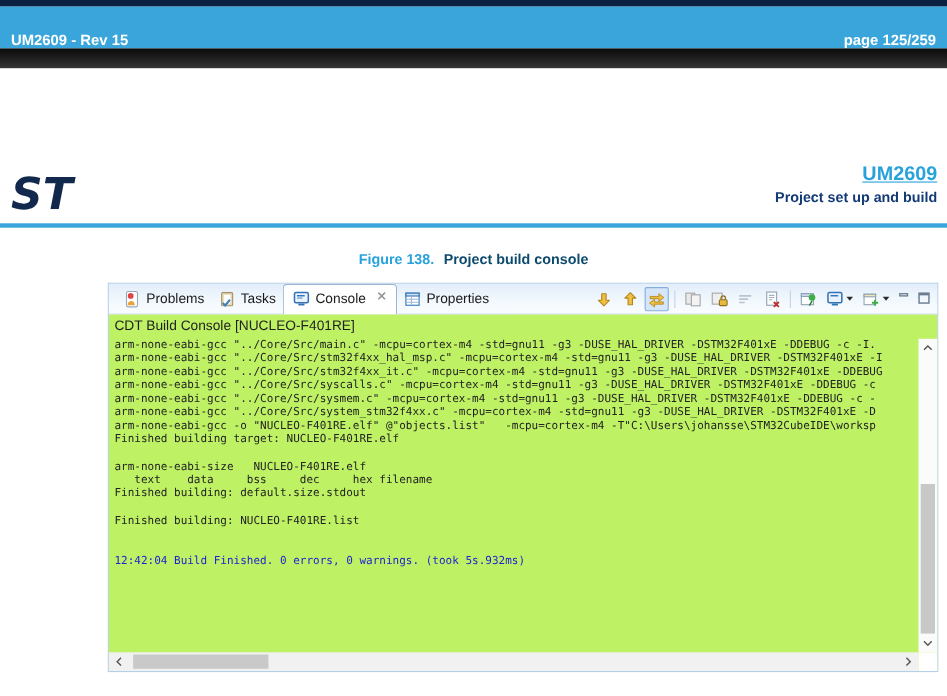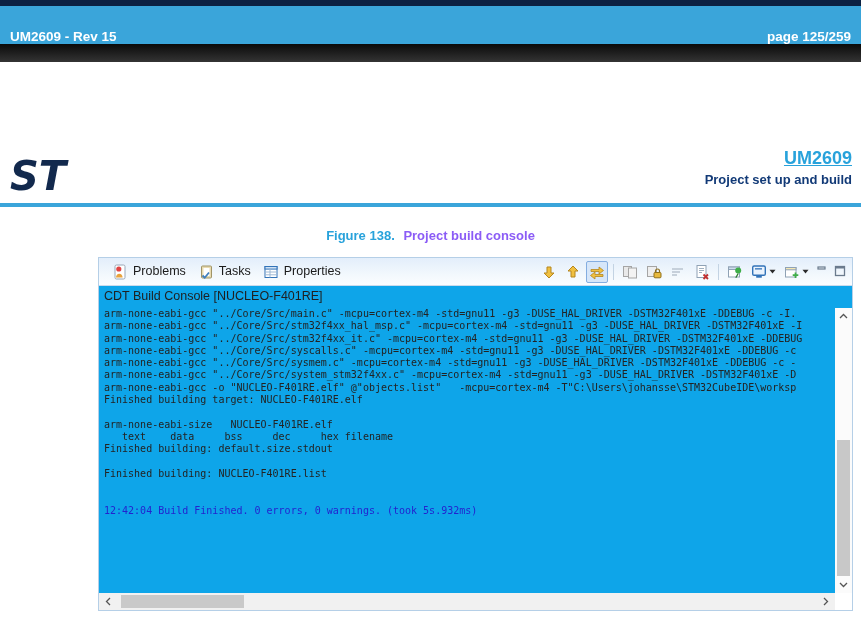--- a/index.html
+++ b/index.html
@@ -20,21 +20,21 @@
 
   
   .st-logo{left:8px;top:150px;width:64px;height:50px;}
   .doc-title{top:148px;right:9px;font-size:18px;font-weight:bold;color:#28a2db;text-align:right;text-decoration:underline;}
   .doc-subtitle{top:172px;right:9px;font-size:13px;font-weight:bold;color:#123a77;text-align:right;}
   .rule{top:203px;left:0;width:861px;height:4px;background:#3aa5da;}
 
   
   .caption{top:228px;left:0;width:861px;text-align:center;font-size:13px;font-weight:bold;}
   .caption .fig-label{color:#28a2db;}
-  .caption .fig-title{color:#8b5cf6;margin-left:5px;}
+  .caption .fig-title{color:#0c4a6e;margin-left:5px;}
 
   
   .console-frame{left:98px;top:257px;width:755px;height:354px;background:#fff;
     border:1px solid #b5cfe7;box-sizing:border-box;}
 
   .tabbar{position:absolute;top:0;left:0;right:0;height:28px;
     background:linear-gradient(180deg,#e3eefb 0%,#f2f8fd 60%,#fbfdff 100%);
     border-bottom:1px solid #cbdbec;display:flex;align-items:center;
     padding:0 4px 0 7px;box-sizing:border-box;}
   .tab{display:flex;gap:5px;font-size:12.5px;color:#1b1b1b;
@@ -46,21 +46,21 @@
 
   .toolbar{margin-left:auto;display:flex;align-items:center;gap:2px;}
   .tbtn{display:inline-flex;align-items:center;justify-content:center;
     width:20px;height:20px;border:1px solid transparent;border-radius:2px;}
   .tbtn.selected{background:#d6e6f9;border:1px solid #84ade0;}
   .tbtn.dd{width:29px;gap:2px;}
   .sep{width:1px;height:16px;background:#c3d3e3;margin:0 3px;}
   .winbtn{display:inline-flex;width:16px;height:14px;align-items:flex-start;justify-content:center;}
 
   
-  .content{position:absolute;top:28px;left:0;right:0;bottom:0;background:#0ea5e9;text-decoration:underline;}
+  .content{position:absolute;top:28px;left:0;right:0;bottom:0;background:#bef264;text-decoration:underline;}
   .console-title{position:absolute;top:3px;left:5px;font-size:12.5px;color:#1f1f1f;white-space:nowrap;}
   .console-text{position:absolute;top:22px;left:5px;right:18px;bottom:17px;overflow:hidden;
     font-family:"DejaVu Sans Mono", monospace;font-size:10px;line-height:12.3px;color:#232323;}
   .cline{white-space:pre;height:12.3px;}
   .cline.info{color:#2323cf;}
 
   
   .vscroll{position:absolute;top:22px;right:0;bottom:17px;width:17px;background:#fbfbfb;}
   .vscroll .arrow{position:absolute;left:0;width:17px;height:12px;display:flex;
     align-items:center;justify-content:center;}
@@ -116,20 +116,36 @@
       <span class="icon">
         <svg width="16" height="16" viewBox="0 0 16 16">
           <rect x="3.5" y="2" width="10" height="12" rx="1" fill="#e8dbb0" stroke="#a09467"></rect>
           <rect x="5.5" y="4" width="6" height="8" fill="#fff"></rect>
           <path d="M4.5 11.5 l2.2 2.2 L11 8.5" stroke="#3f7fbf" stroke-width="1.8" fill="none"></path>
         </svg>
       </span>
       <span>Tasks</span>
     </div>
 
+    <div class="tab active">
+      <span class="icon">
+        <svg width="16" height="16" viewBox="0 0 16 16">
+          <rect x="1.7" y="2" width="12.6" height="9.3" rx="1.4" fill="#eaf3fd" stroke="#3273b8" stroke-width="1.4"></rect>
+          <rect x="4" y="4.2" width="7" height="1.3" fill="#3273b8"></rect>
+          <rect x="4" y="6.3" width="5" height="1.3" fill="#7fa8d0"></rect>
+          <rect x="5.2" y="12" width="5.6" height="1.7" fill="#3273b8"></rect>
+        </svg>
+      </span>
+      <span>Console</span>
+      <span class="close">
+        <svg width="10" height="10" viewBox="0 0 10 10">
+          <path d="M2 2 L8 8 M8 2 L2 8" stroke="#949494" stroke-width="1.4"></path>
+        </svg>
+      </span>
+    </div>
 
     <div class="tab">
       <span class="icon">
         <svg width="16" height="16" viewBox="0 0 16 16">
           <rect x="2" y="2.5" width="12" height="11" fill="#fff" stroke="#3273b8"></rect>
           <rect x="2" y="2.5" width="12" height="2.6" fill="#cfe1f3" stroke="#3273b8"></rect>
           <line x1="2" y1="8" x2="14" y2="8" stroke="#9db8d4"></line>
           <line x1="2" y1="10.8" x2="14" y2="10.8" stroke="#9db8d4"></line>
           <line x1="7" y1="5.1" x2="7" y2="13.5" stroke="#9db8d4"></line>
         </svg>

